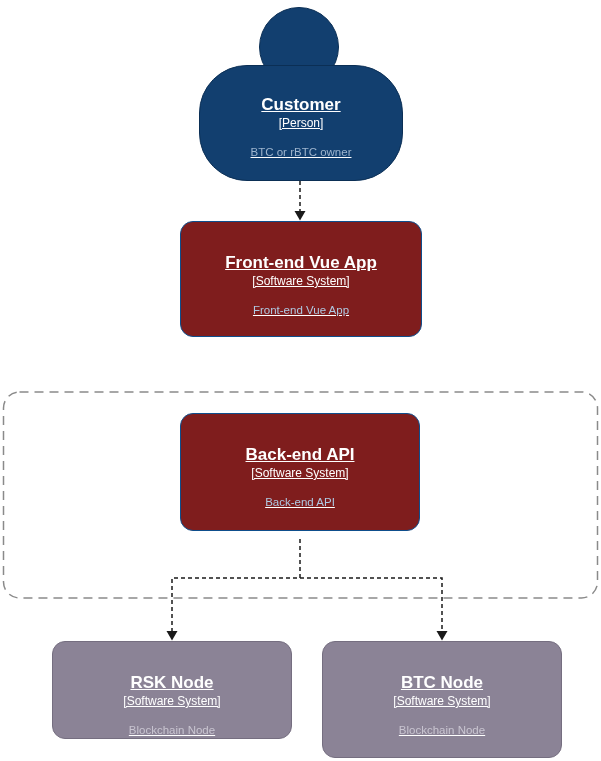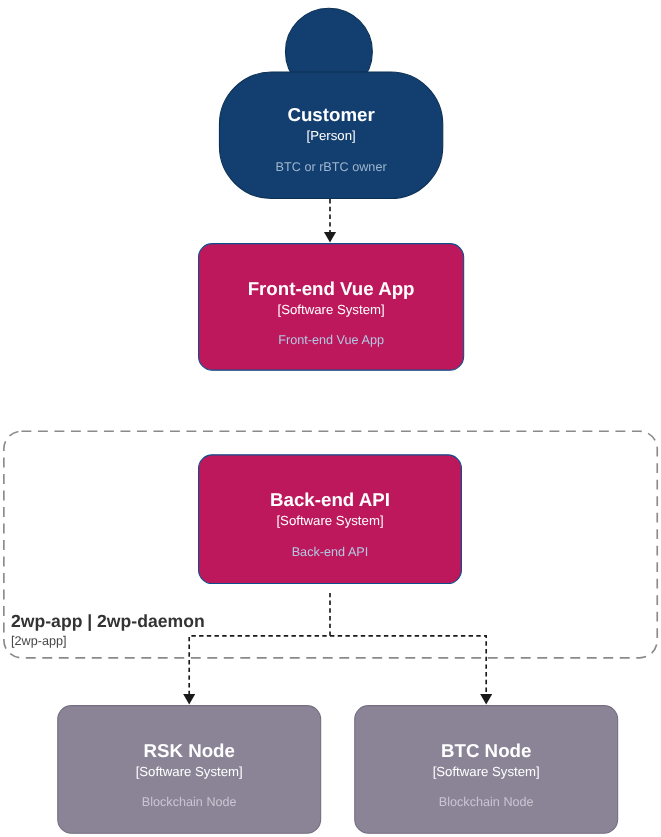--- a/index.html
+++ b/index.html
@@ -9,54 +9,55 @@
     background:#ffffff;
     font-family:"Liberation Sans", sans-serif;
     overflow:hidden;
   }
   .overlay{position:absolute;left:0;top:0;width:601px;height:761px;}
   .node{
     position:absolute;
     display:flex;flex-direction:column;align-items:center;
     text-align:left;color:#ffffff;
     box-sizing:border-box;
+    text-decoration:underline;
   }
   .node .title{font-size:17px;font-weight:700;line-height:21px;}
   .node .meta{font-size:12px;line-height:16px;}
   .node .desc{font-size:11.5px;line-height:15px;margin-top:14px;}
   
   .person-head{
     position:absolute;left:259px;top:7px;width:80px;height:80px;
     border-radius:50%;
     background:#123F6F;border:1px solid #0B2F55;box-sizing:border-box;
   }
   .person-body{
     left:199px;top:65px;width:204px;height:116px;
     background:#123F6F;border:1px solid #0B2F55;
     border-radius:48px;
     padding-top:28px;
   }
   .person-body .desc{color:#9EB5CE;}
   
   .system{
-    background:#be185d;border:1px solid #0E4E8C;
+    background:#7f1d1d;border:1px solid #0E4E8C;
     border-radius:13px;
     padding-top:30px;
   }
   .system .desc{color:#AFC9E2;}
   .frontend{left:180px;top:221px;width:242px;height:116px;}
   .backend{left:180px;top:413px;width:240px;height:118px;}
   
   .external{
     background:#8B8396;border:1px solid #756E80;
     border-radius:13px;
     padding-top:30px;
   }
   .external .desc{color:#C9C5D1;}
-  .rsknode{left:52px;top:641px;width:240px;height:117px;}
+  .rsknode{left:52px;top:641px;width:240px;height:98px;}
   .btcnode{left:322px;top:641px;width:240px;height:117px;}
   
   .boundary-label{
     position:absolute;left:10px;top:556px;
     color:#333333;
   }
   .boundary-label .b-title{font-size:16px;font-weight:700;line-height:20px;}
   .boundary-label .b-meta{font-size:11.5px;line-height:15px;color:#474747;}
 </style>
 </head>
@@ -90,24 +91,20 @@
     <div class="meta">[Software System]</div>
     <div class="desc">Front-end Vue App</div>
   </div>
 
   <div class="node system backend">
     <div class="title">Back-end API</div>
     <div class="meta">[Software System]</div>
     <div class="desc">Back-end API</div>
   </div>
 
-  <div class="boundary-label">
-    <div class="b-title">2wp-app | 2wp-daemon</div>
-    <div class="b-meta">[2wp-app]</div>
-  </div>
 
   <div class="node external rsknode">
     <div class="title">RSK Node</div>
     <div class="meta">[Software System]</div>
     <div class="desc">Blockchain Node</div>
   </div>
 
   <div class="node external btcnode">
     <div class="title">BTC Node</div>
     <div class="meta">[Software System]</div>

